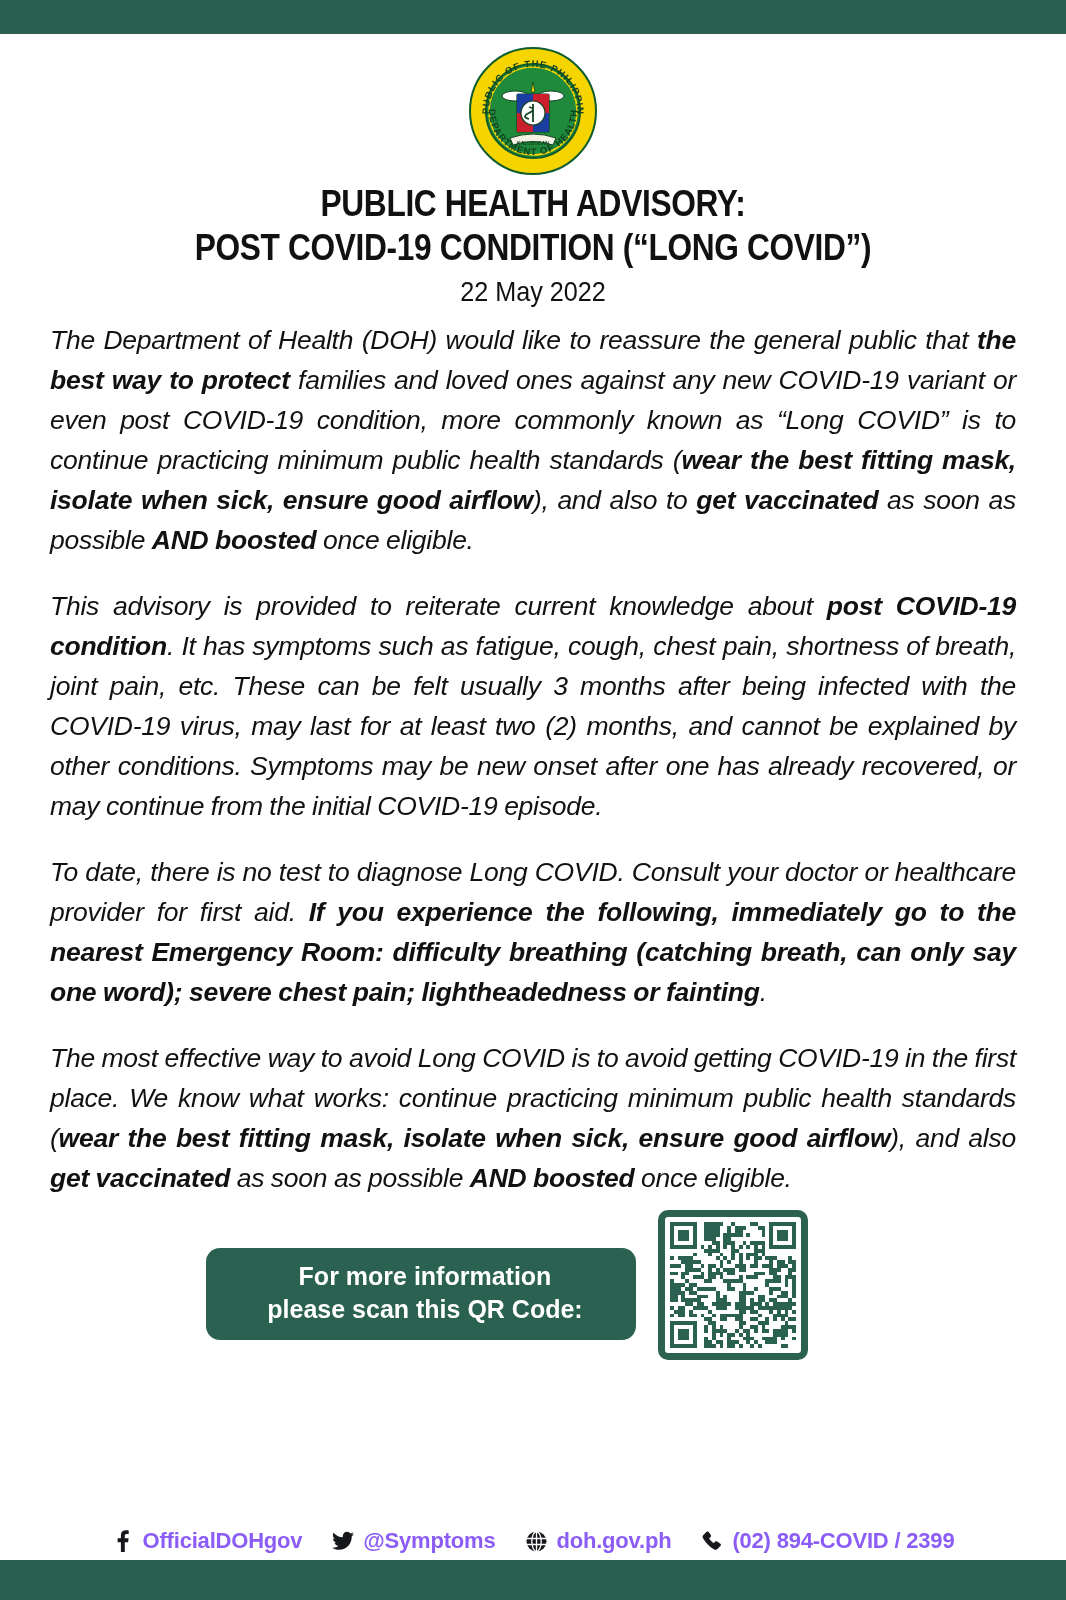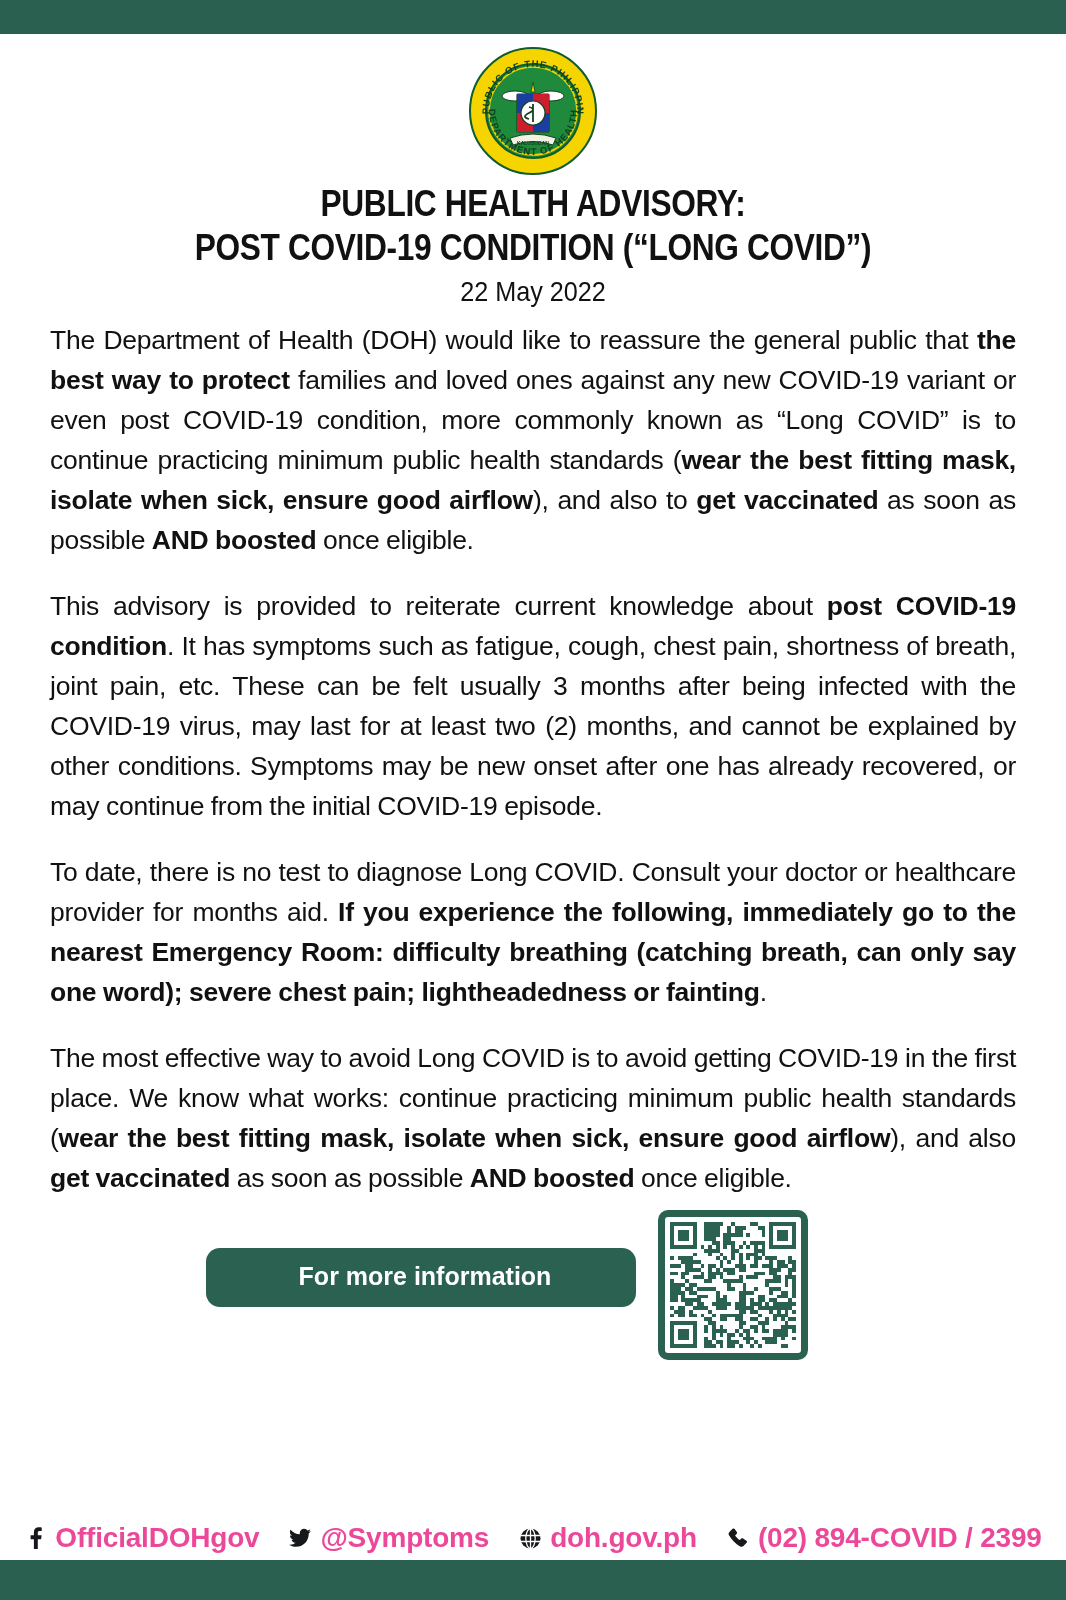--- a/index.html
+++ b/index.html
@@ -57,21 +57,21 @@
   .date {
     text-align: center;
     font-size: 28px;
     line-height: 1.3;
     margin: 4px 0 10px 0;
     transform: scaleX(0.9);
     transform-origin: center center;
   }
 
   
-  .body-text { padding: 0 2px; }
+  .body-text { padding: 0 2px; font-style: italic; }
   .para {
     text-align: justify;
     text-justify: inter-word;
     font-size: 26.5px;
     line-height: 40px;
     margin: 0 0 26px 0;
     letter-spacing: -0.25px;
     word-spacing: -0.5px;
   }
   .para b { font-weight: bold; }
@@ -117,22 +117,22 @@
   .footer {
     position: absolute;
     left: 0;
     bottom: 46px;
     width: 1066px;
     display: flex;
     justify-content: center;
     align-items: center;
     gap: 30px;
     font-weight: bold;
-    font-size: 28px;
-    color: #ec4899;
+    font-size: 22px;
+    color: #8b5cf6;
     letter-spacing: -0.2px;
   }
   .foot-item {
     display: flex;
     align-items: center;
     gap: 9px;
     white-space: nowrap;
   }
   .foot-ico {
     display: inline-flex;
@@ -180,27 +180,28 @@
     </svg>
   </div>
 
   <div class="title">PUBLIC HEALTH ADVISORY:</div>
   <div class="title title-l2">POST COVID-19 CONDITION (“LONG COVID”)</div>
   <div class="date">22 May  2022</div>
 
   <div class="body-text">
     <p class="para"><span>The Department of Health (DOH) would like to reassure the general public that </span><b>the best way to protect</b><span> families and loved ones against any new COVID-19 variant or even post COVID-19 condition, more commonly known as “Long COVID” is to continue practicing minimum public health standards (</span><b>wear the best fitting mask, isolate when sick, ensure good airflow</b><span>), and also to </span><b>get vaccinated</b><span> as soon as possible </span><b>AND boosted</b><span> once eligible.</span></p>
     <p class="para"><span>This advisory is provided to reiterate current knowledge about </span><b>post COVID-19 condition</b><span>. It has symptoms such as fatigue, cough, chest pain, shortness of breath, joint pain, etc. These can be felt usually 3 months after being infected with the COVID-19 virus, may last for at least two (2) months, and cannot be explained by other conditions. Symptoms may be new onset after one has already recovered, or may continue from the initial COVID-19 episode.</span></p>
-    <p class="para"><span>To date, there is no test to diagnose Long COVID. Consult your doctor or healthcare provider for months aid. </span><b>If you experience the following, immediately go to the nearest Emergency Room: difficulty breathing (catching breath, can only say one word); severe chest pain; lightheadedness or fainting</b><span>.</span></p>
+    <p class="para"><span>To date, there is no test to diagnose Long COVID. Consult your doctor or healthcare provider for first aid. </span><b>If you experience the following, immediately go to the nearest Emergency Room: difficulty breathing (catching breath, can only say one word); severe chest pain; lightheadedness or fainting</b><span>.</span></p>
     <p class="para"><span>The most effective way to avoid Long COVID is to avoid getting COVID-19 in the first place. We know what works: continue practicing minimum public health standards (</span><b>wear the best fitting mask, isolate when sick, ensure good airflow</b><span>), and also </span><b>get vaccinated</b><span> as soon as possible </span><b>AND boosted</b><span> once eligible.</span></p>
   </div>
 
   <div class="qr-row">
     <div class="banner">
       <span class="banner-l1">For more information</span>
+      <span class="banner-l2">please scan this QR Code:</span>
     </div>
     <div class="qr-box">
       <svg viewBox="0 0 33 33" shape-rendering="crispEdges">
         <rect width="33" height="33" fill="#ffffff"></rect>
         <g fill="#2a6151" id="qr-modules">
             <path d="M0 0h1v1h-1zM1 0h1v1h-1zM2 0h1v1h-1zM3 0h1v1h-1zM4 0h1v1h-1zM5 0h1v1h-1zM6 0h1v1h-1zM9 0h1v1h-1zM10 0h1v1h-1zM11 0h1v1h-1zM12 0h1v1h-1zM13 0h1v1h-1zM16 0h1v1h-1zM21 0h1v1h-1zM22 0h1v1h-1zM26 0h1v1h-1zM27 0h1v1h-1zM28 0h1v1h-1zM29 0h1v1h-1zM30 0h1v1h-1zM31 0h1v1h-1zM32 0h1v1h-1zM0 1h1v1h-1zM6 1h1v1h-1zM9 1h1v1h-1zM10 1h1v1h-1zM11 1h1v1h-1zM12 1h1v1h-1zM15 1h1v1h-1zM17 1h1v1h-1zM18 1h1v1h-1zM19 1h1v1h-1zM23 1h1v1h-1zM24 1h1v1h-1zM26 1h1v1h-1zM32 1h1v1h-1zM0 2h1v1h-1zM2 2h1v1h-1zM3 2h1v1h-1zM4 2h1v1h-1zM6 2h1v1h-1zM9 2h1v1h-1zM10 2h1v1h-1zM11 2h1v1h-1zM12 2h1v1h-1zM15 2h1v1h-1zM17 2h1v1h-1zM18 2h1v1h-1zM24 2h1v1h-1zM26 2h1v1h-1zM28 2h1v1h-1zM29 2h1v1h-1zM30 2h1v1h-1zM32 2h1v1h-1zM0 3h1v1h-1zM2 3h1v1h-1zM3 3h1v1h-1zM4 3h1v1h-1zM6 3h1v1h-1zM9 3h1v1h-1zM10 3h1v1h-1zM11 3h1v1h-1zM12 3h1v1h-1zM14 3h1v1h-1zM15 3h1v1h-1zM16 3h1v1h-1zM17 3h1v1h-1zM18 3h1v1h-1zM20 3h1v1h-1zM24 3h1v1h-1zM26 3h1v1h-1zM28 3h1v1h-1zM29 3h1v1h-1zM30 3h1v1h-1zM32 3h1v1h-1zM0 4h1v1h-1zM2 4h1v1h-1zM3 4h1v1h-1zM4 4h1v1h-1zM6 4h1v1h-1zM9 4h1v1h-1zM10 4h1v1h-1zM11 4h1v1h-1zM14 4h1v1h-1zM15 4h1v1h-1zM26 4h1v1h-1zM28 4h1v1h-1zM29 4h1v1h-1zM30 4h1v1h-1zM32 4h1v1h-1zM0 5h1v1h-1zM6 5h1v1h-1zM11 5h1v1h-1zM12 5h1v1h-1zM14 5h1v1h-1zM15 5h1v1h-1zM16 5h1v1h-1zM19 5h1v1h-1zM21 5h1v1h-1zM22 5h1v1h-1zM23 5h1v1h-1zM24 5h1v1h-1zM26 5h1v1h-1zM32 5h1v1h-1zM0 6h1v1h-1zM1 6h1v1h-1zM2 6h1v1h-1zM3 6h1v1h-1zM4 6h1v1h-1zM5 6h1v1h-1zM6 6h1v1h-1zM8 6h1v1h-1zM10 6h1v1h-1zM12 6h1v1h-1zM14 6h1v1h-1zM16 6h1v1h-1zM18 6h1v1h-1zM20 6h1v1h-1zM22 6h1v1h-1zM24 6h1v1h-1zM26 6h1v1h-1zM27 6h1v1h-1zM28 6h1v1h-1zM29 6h1v1h-1zM30 6h1v1h-1zM31 6h1v1h-1zM32 6h1v1h-1zM9 7h1v1h-1zM10 7h1v1h-1zM11 7h1v1h-1zM12 7h1v1h-1zM16 7h1v1h-1zM17 7h1v1h-1zM22 7h1v1h-1zM23 7h1v1h-1zM24 7h1v1h-1zM6 8h1v1h-1zM10 8h1v1h-1zM13 8h1v1h-1zM16 8h1v1h-1zM18 8h1v1h-1zM20 8h1v1h-1zM21 8h1v1h-1zM22 8h1v1h-1zM24 8h1v1h-1zM0 9h1v1h-1zM2 9h1v1h-1zM3 9h1v1h-1zM4 9h1v1h-1zM5 9h1v1h-1zM12 9h1v1h-1zM14 9h1v1h-1zM16 9h1v1h-1zM18 9h1v1h-1zM20 9h1v1h-1zM22 9h1v1h-1zM23 9h1v1h-1zM25 9h1v1h-1zM26 9h1v1h-1zM27 9h1v1h-1zM31 9h1v1h-1zM3 10h1v1h-1zM4 10h1v1h-1zM5 10h1v1h-1zM6 10h1v1h-1zM7 10h1v1h-1zM13 10h1v1h-1zM15 10h1v1h-1zM18 10h1v1h-1zM22 10h1v1h-1zM26 10h1v1h-1zM28 10h1v1h-1zM29 10h1v1h-1zM31 10h1v1h-1zM32 10h1v1h-1zM0 11h1v1h-1zM1 11h1v1h-1zM2 11h1v1h-1zM4 11h1v1h-1zM5 11h1v1h-1zM8 11h1v1h-1zM10 11h1v1h-1zM11 11h1v1h-1zM13 11h1v1h-1zM17 11h1v1h-1zM18 11h1v1h-1zM19 11h1v1h-1zM21 11h1v1h-1zM22 11h1v1h-1zM24 11h1v1h-1zM25 11h1v1h-1zM26 11h1v1h-1zM28 11h1v1h-1zM29 11h1v1h-1zM30 11h1v1h-1zM32 11h1v1h-1zM4 12h1v1h-1zM5 12h1v1h-1zM6 12h1v1h-1zM7 12h1v1h-1zM10 12h1v1h-1zM12 12h1v1h-1zM14 12h1v1h-1zM15 12h1v1h-1zM16 12h1v1h-1zM18 12h1v1h-1zM19 12h1v1h-1zM26 12h1v1h-1zM27 12h1v1h-1zM28 12h1v1h-1zM31 12h1v1h-1zM32 12h1v1h-1zM0 13h1v1h-1zM1 13h1v1h-1zM3 13h1v1h-1zM4 13h1v1h-1zM8 13h1v1h-1zM10 13h1v1h-1zM11 13h1v1h-1zM12 13h1v1h-1zM13 13h1v1h-1zM15 13h1v1h-1zM16 13h1v1h-1zM22 13h1v1h-1zM23 13h1v1h-1zM24 13h1v1h-1zM26 13h1v1h-1zM27 13h1v1h-1zM31 13h1v1h-1zM3 14h1v1h-1zM6 14h1v1h-1zM7 14h1v1h-1zM8 14h1v1h-1zM10 14h1v1h-1zM11 14h1v1h-1zM13 14h1v1h-1zM18 14h1v1h-1zM20 14h1v1h-1zM21 14h1v1h-1zM22 14h1v1h-1zM27 14h1v1h-1zM28 14h1v1h-1zM30 14h1v1h-1zM31 14h1v1h-1zM32 14h1v1h-1zM0 15h1v1h-1zM4 15h1v1h-1zM9 15h1v1h-1zM10 15h1v1h-1zM14 15h1v1h-1zM15 15h1v1h-1zM16 15h1v1h-1zM17 15h1v1h-1zM18 15h1v1h-1zM25 15h1v1h-1zM26 15h1v1h-1zM27 15h1v1h-1zM28 15h1v1h-1zM30 15h1v1h-1zM32 15h1v1h-1zM0 16h1v1h-1zM1 16h1v1h-1zM2 16h1v1h-1zM3 16h1v1h-1zM5 16h1v1h-1zM6 16h1v1h-1zM15 16h1v1h-1zM19 16h1v1h-1zM25 16h1v1h-1zM30 16h1v1h-1zM32 16h1v1h-1zM0 17h1v1h-1zM1 17h1v1h-1zM2 17h1v1h-1zM4 17h1v1h-1zM5 17h1v1h-1zM7 17h1v1h-1zM8 17h1v1h-1zM9 17h1v1h-1zM10 17h1v1h-1zM11 17h1v1h-1zM15 17h1v1h-1zM16 17h1v1h-1zM19 17h1v1h-1zM22 17h1v1h-1zM26 17h1v1h-1zM27 17h1v1h-1zM28 17h1v1h-1zM32 17h1v1h-1zM0 18h1v1h-1zM1 18h1v1h-1zM2 18h1v1h-1zM3 18h1v1h-1zM5 18h1v1h-1zM6 18h1v1h-1zM12 18h1v1h-1zM18 18h1v1h-1zM19 18h1v1h-1zM20 18h1v1h-1zM21 18h1v1h-1zM26 18h1v1h-1zM29 18h1v1h-1zM30 18h1v1h-1zM32 18h1v1h-1zM0 19h1v1h-1zM1 19h1v1h-1zM3 19h1v1h-1zM7 19h1v1h-1zM8 19h1v1h-1zM9 19h1v1h-1zM12 19h1v1h-1zM14 19h1v1h-1zM18 19h1v1h-1zM19 19h1v1h-1zM23 19h1v1h-1zM24 19h1v1h-1zM28 19h1v1h-1zM29 19h1v1h-1zM30 19h1v1h-1zM32 19h1v1h-1zM0 20h1v1h-1zM1 20h1v1h-1zM3 20h1v1h-1zM4 20h1v1h-1zM5 20h1v1h-1zM6 20h1v1h-1zM7 20h1v1h-1zM12 20h1v1h-1zM13 20h1v1h-1zM14 20h1v1h-1zM18 20h1v1h-1zM19 20h1v1h-1zM21 20h1v1h-1zM23 20h1v1h-1zM24 20h1v1h-1zM26 20h1v1h-1zM27 20h1v1h-1zM31 20h1v1h-1zM4 21h1v1h-1zM5 21h1v1h-1zM7 21h1v1h-1zM8 21h1v1h-1zM11 21h1v1h-1zM12 21h1v1h-1zM13 21h1v1h-1zM14 21h1v1h-1zM15 21h1v1h-1zM17 21h1v1h-1zM18 21h1v1h-1zM19 21h1v1h-1zM21 21h1v1h-1zM22 21h1v1h-1zM23 21h1v1h-1zM25 21h1v1h-1zM27 21h1v1h-1zM28 21h1v1h-1zM29 21h1v1h-1zM30 21h1v1h-1zM31 21h1v1h-1zM32 21h1v1h-1zM0 22h1v1h-1zM2 22h1v1h-1zM3 22h1v1h-1zM6 22h1v1h-1zM7 22h1v1h-1zM8 22h1v1h-1zM9 22h1v1h-1zM12 22h1v1h-1zM13 22h1v1h-1zM14 22h1v1h-1zM17 22h1v1h-1zM18 22h1v1h-1zM19 22h1v1h-1zM20 22h1v1h-1zM21 22h1v1h-1zM23 22h1v1h-1zM24 22h1v1h-1zM25 22h1v1h-1zM26 22h1v1h-1zM27 22h1v1h-1zM28 22h1v1h-1zM29 22h1v1h-1zM30 22h1v1h-1zM31 22h1v1h-1zM1 23h1v1h-1zM2 23h1v1h-1zM3 23h1v1h-1zM5 23h1v1h-1zM10 23h1v1h-1zM18 23h1v1h-1zM19 23h1v1h-1zM21 23h1v1h-1zM22 23h1v1h-1zM26 23h1v1h-1zM28 23h1v1h-1zM30 23h1v1h-1zM32 23h1v1h-1zM0 24h1v1h-1zM2 24h1v1h-1zM3 24h1v1h-1zM5 24h1v1h-1zM6 24h1v1h-1zM8 24h1v1h-1zM11 24h1v1h-1zM13 24h1v1h-1zM14 24h1v1h-1zM15 24h1v1h-1zM16 24h1v1h-1zM17 24h1v1h-1zM18 24h1v1h-1zM23 24h1v1h-1zM27 24h1v1h-1zM28 24h1v1h-1zM29 24h1v1h-1zM30 24h1v1h-1zM9 25h1v1h-1zM10 25h1v1h-1zM13 25h1v1h-1zM14 25h1v1h-1zM17 25h1v1h-1zM18 25h1v1h-1zM21 25h1v1h-1zM22 25h1v1h-1zM25 25h1v1h-1zM27 25h1v1h-1zM29 25h1v1h-1zM31 25h1v1h-1zM32 25h1v1h-1zM0 26h1v1h-1zM1 26h1v1h-1zM2 26h1v1h-1zM3 26h1v1h-1zM4 26h1v1h-1zM5 26h1v1h-1zM6 26h1v1h-1zM10 26h1v1h-1zM11 26h1v1h-1zM18 26h1v1h-1zM19 26h1v1h-1zM23 26h1v1h-1zM24 26h1v1h-1zM25 26h1v1h-1zM30 26h1v1h-1zM0 27h1v1h-1zM6 27h1v1h-1zM9 27h1v1h-1zM11 27h1v1h-1zM13 27h1v1h-1zM18 27h1v1h-1zM21 27h1v1h-1zM22 27h1v1h-1zM24 27h1v1h-1zM29 27h1v1h-1zM30 27h1v1h-1zM31 27h1v1h-1zM32 27h1v1h-1zM0 28h1v1h-1zM2 28h1v1h-1zM3 28h1v1h-1zM4 28h1v1h-1zM6 28h1v1h-1zM9 28h1v1h-1zM11 28h1v1h-1zM12 28h1v1h-1zM13 28h1v1h-1zM14 28h1v1h-1zM17 28h1v1h-1zM19 28h1v1h-1zM20 28h1v1h-1zM22 28h1v1h-1zM24 28h1v1h-1zM25 28h1v1h-1zM27 28h1v1h-1zM28 28h1v1h-1zM29 28h1v1h-1zM30 28h1v1h-1zM32 28h1v1h-1zM0 29h1v1h-1zM2 29h1v1h-1zM3 29h1v1h-1zM4 29h1v1h-1zM6 29h1v1h-1zM11 29h1v1h-1zM13 29h1v1h-1zM15 29h1v1h-1zM16 29h1v1h-1zM18 29h1v1h-1zM20 29h1v1h-1zM27 29h1v1h-1zM28 29h1v1h-1zM29 29h1v1h-1zM30 29h1v1h-1zM0 30h1v1h-1zM2 30h1v1h-1zM3 30h1v1h-1zM4 30h1v1h-1zM6 30h1v1h-1zM9 30h1v1h-1zM11 30h1v1h-1zM15 30h1v1h-1zM19 30h1v1h-1zM20 30h1v1h-1zM21 30h1v1h-1zM24 30h1v1h-1zM25 30h1v1h-1zM26 30h1v1h-1zM27 30h1v1h-1zM29 30h1v1h-1zM32 30h1v1h-1zM0 31h1v1h-1zM6 31h1v1h-1zM9 31h1v1h-1zM10 31h1v1h-1zM12 31h1v1h-1zM13 31h1v1h-1zM15 31h1v1h-1zM16 31h1v1h-1zM17 31h1v1h-1zM20 31h1v1h-1zM22 31h1v1h-1zM25 31h1v1h-1zM26 31h1v1h-1zM27 31h1v1h-1zM0 32h1v1h-1zM1 32h1v1h-1zM2 32h1v1h-1zM3 32h1v1h-1zM4 32h1v1h-1zM5 32h1v1h-1zM6 32h1v1h-1zM9 32h1v1h-1zM10 32h1v1h-1zM11 32h1v1h-1zM13 32h1v1h-1zM15 32h1v1h-1zM16 32h1v1h-1zM18 32h1v1h-1zM21 32h1v1h-1zM23 32h1v1h-1zM29 32h1v1h-1zM30 32h1v1h-1z"></path>
           </g>
       </svg>
     </div>
   </div>

